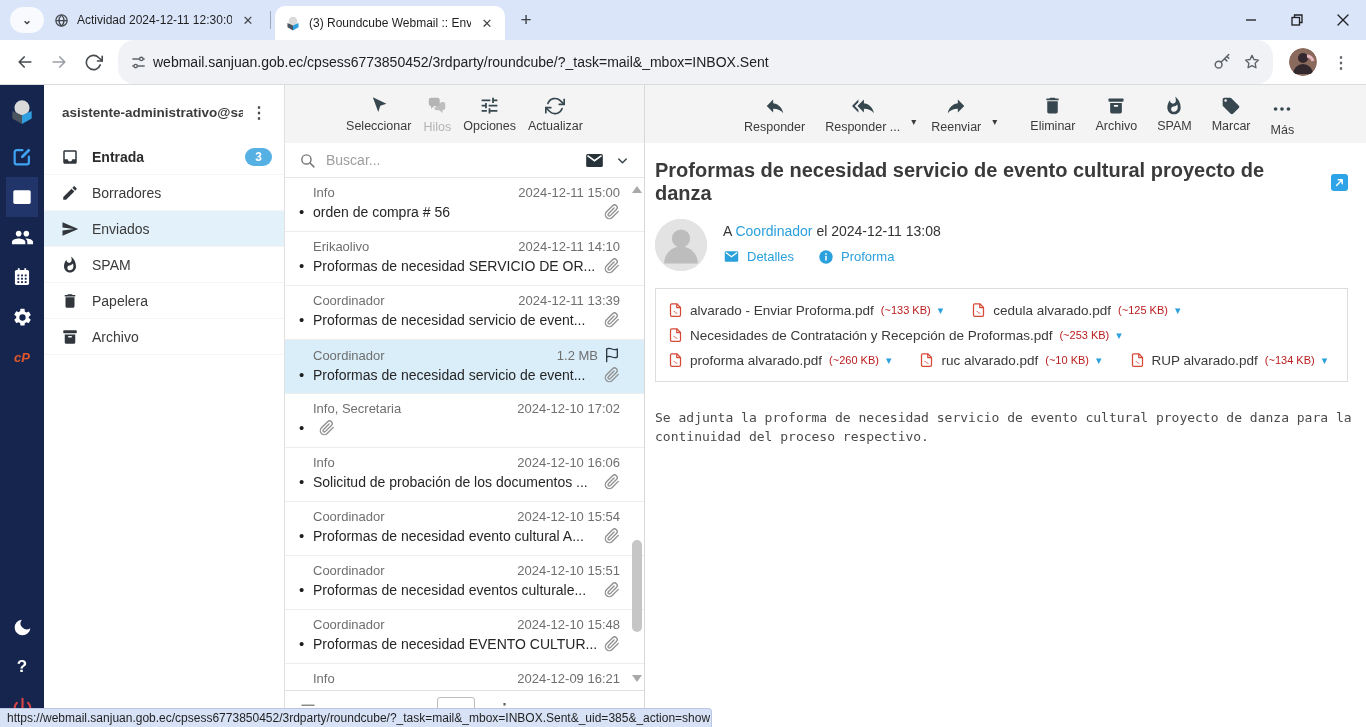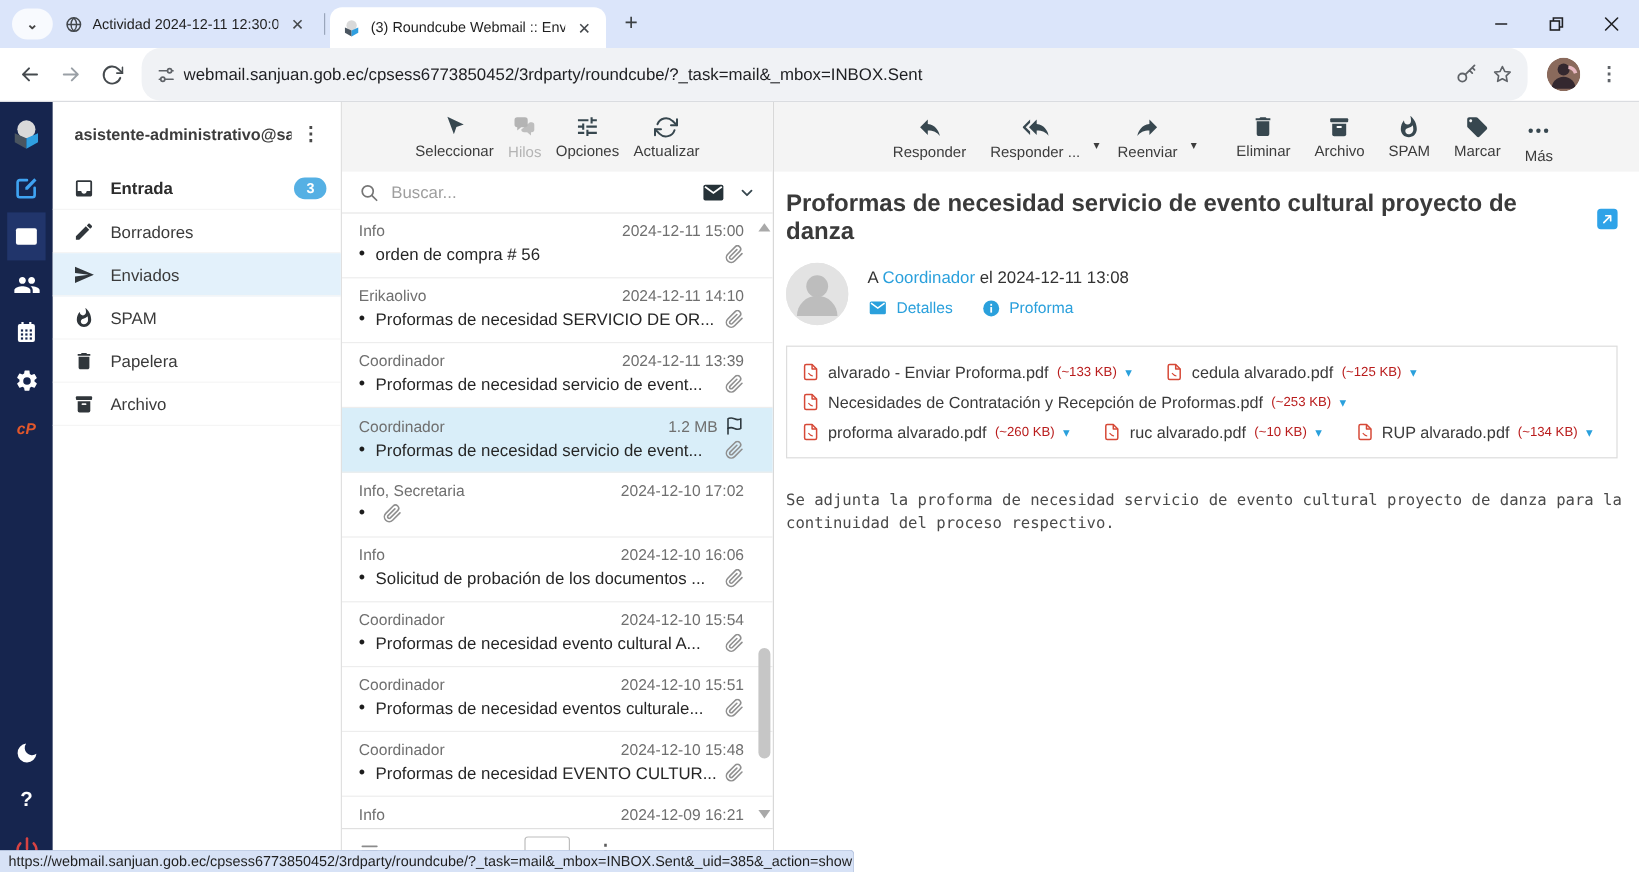--- a/index.html
+++ b/index.html
@@ -56,21 +56,21 @@
   .tbtn.gray { color:#b4b4b4; } .tbtn.gray .tlab { color:#b4b4b4; }
   .searchrow { height:35px; display:flex; align-items:center; padding:0 14px; border-bottom:1px solid #e6e6e6; gap:10px; }
   .searchrow input { flex:1; border:none; outline:none; font-size:14px; color:#444; background:transparent; font-family:"Liberation Sans",sans-serif; }
   .searchrow input::placeholder { color:#9e9e9e; }
   .scope { color:#263238; display:flex; align-items:center; gap:8px; }
   .chev { color:#37474f; }
 
   .rows { position:absolute; top:93px; bottom:37px; left:0; right:0; overflow:hidden; }
   .mrow { height:54px; border-bottom:1px solid #ededed; padding:7px 24px 0 14px; }
   .mrow.sel { background:#d9eef9; }
-  .m1 { display:flex; align-items:center; }
+  .m1 { display:flex; align-items:center; margin-left:14px; }
   .msender { flex:1; font-size:13px; color:#6f6f6f; white-space:nowrap; overflow:hidden; }
   .mmeta { font-size:13px; color:#6f6f6f; white-space:nowrap; }
   .m1 .flag { margin-left:6px; color:#2f3a40; }
   .m2 { display:flex; align-items:center; margin-top:4px; }
   .dot { width:14px; color:#1d1d1d; font-size:15px; line-height:14px; }
   .msub { flex:1; font-size:14px; color:#262626; white-space:nowrap; overflow:hidden; text-overflow:ellipsis; }
   .clip { color:#8f8f8f; margin-left:6px; flex-shrink:0; }
 
   .lscroll { position:absolute; top:93px; bottom:37px; right:0; width:15px; }
   .sarrow { position:absolute; left:3px; width:0; height:0; border-left:5px solid transparent; border-right:5px solid transparent; }

